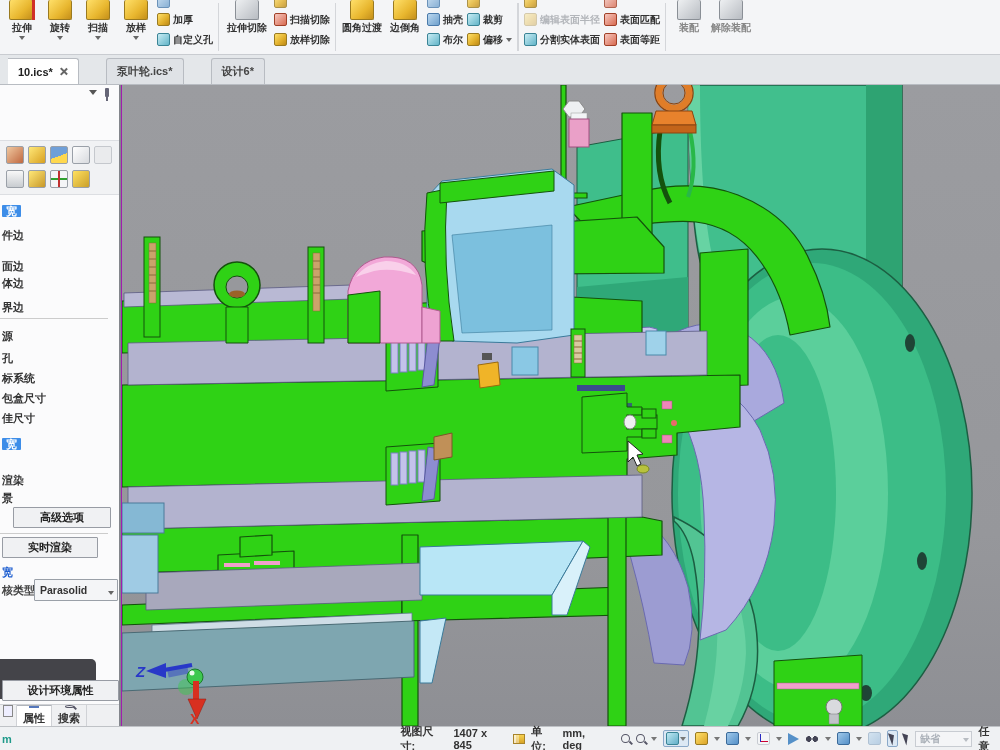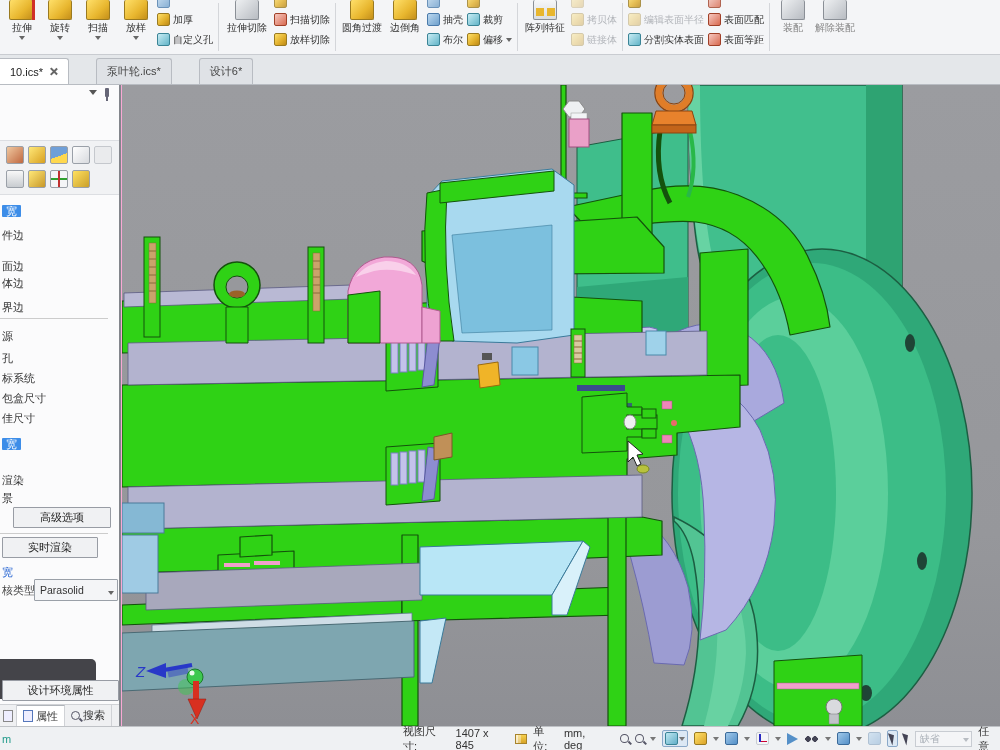--- a/index.html
+++ b/index.html
@@ -1,18 +1,18 @@
 <!DOCTYPE html>
 <html><head>
 <meta charset="utf-8">
 <style>
   * { margin:0; padding:0; box-sizing:border-box; }
   html,body { width:1000px; height:750px; overflow:hidden; background:#e8eaed;
               font-family:"Liberation Sans", sans-serif; }
-  .app { position:relative; width:1000px; height:750px; background:#f9a8d4; }
+  .app { position:relative; width:1000px; height:750px; background:#a21caf;font-weight:bold; }
 
   
   .ribbon { position:absolute; top:0; left:0; width:1000px; height:55px;
             background:#f4f5f7; border-bottom:1px solid #c9ccd1;
             display:flex; align-items:stretch; overflow:hidden; white-space:nowrap; }
   .rgroup { display:flex; padding:0 3px; align-items:stretch; }
   .rsep { width:1px; background:#d4d6da; margin:3px 0; }
   .rbig { min-width:38px; display:flex; flex-direction:column; align-items:center;
           justify-content:flex-start; padding:0 2px; }
   .ricon { width:24px; height:20px; margin-bottom:2px; border-radius:2px;
@@ -71,21 +71,21 @@
             font-size:11px; color:#222; line-height:19px; height:21px; border-radius:1px; }
   .combo { position:absolute; background:#f4f5f7; border:1px solid #9aa0a8; height:22px;
            font-size:10.5px; color:#333; line-height:20px; padding:0 7px 0 5px; border-radius:1px; }
   .combo .chev { position:absolute; right:3px; top:8px; }
   .caption { position:absolute; left:-4px; top:574px; width:100px; height:40px;
              background:rgba(42,42,48,.88); border-radius:5px; color:#aab; font-size:10px;
              padding:22px 0 0 8px; }
   .sb-tabs { position:absolute; bottom:0; left:0; width:121px; height:22px; display:flex;
              align-items:flex-end; border-top:1px solid #d0d2d6; background:#eff0f2; }
   .sb-tab { height:21px; display:flex; align-items:center; gap:3px; padding:0 6px; font-size:11px;
-            border-right:1px solid #d0d2d6; color:#333; }
+            border-right:1px solid #d0d2d6; color:#333;flex-direction:column; }
   .sb-tab.active { background:#fff; border-top:1px solid #b0b4ba; }
   .doc-ico { width:10px; height:12px; background:#eef; border:1px solid #5577bb; }
   .mag { width:9px; height:9px; border:1.5px solid #556; border-radius:50%; position:relative; }
   .mag::after { content:""; position:absolute; width:4px; height:1.5px; background:#556;
                 right:-4px; bottom:-1px; transform:rotate(45deg); }
 
   
   .viewport { position:absolute; top:85px; left:122px; width:878px; height:641px; }
 
   
@@ -217,39 +217,20 @@
           </div>
         <div class="rrow">
             <span class="sicon"></span>
             <span class="rlabel">偏移</span>
             <span class="chev" style="margin:0"></span>
           </div>
       </div>
     </div>
     <div class="rsep"></div>
 
-    <div class="rgroup">
-      <div class="rbig" style="min-width:48px">
-        <span class="ricon pattern"></span>
-        <span class="rlabel">阵列特征</span>
-      </div>
-      <div class="rstack dis">
-        <div class="rrow clip">
-            <span class="sicon"></span>
-          </div>
-        <div class="rrow">
-            <span class="sicon gray"></span>
-            <span class="rlabel">拷贝体</span>
-          </div>
-        <div class="rrow">
-            <span class="sicon gray"></span>
-            <span class="rlabel">链接体</span>
-          </div>
-      </div>
-    </div>
     <div class="rsep"></div>
 
     <div class="rgroup">
       <div class="rstack">
         <div class="rrow clip">
             <span class="sicon"></span>
           </div>
         <div class="rrow dis">
             <span class="sicon gray" style="opacity:.35"></span>
             <span class="rlabel" style="color:#b2b5ba">编辑表面半径</span>
@@ -281,21 +262,21 @@
         <span class="rlabel" style="color:#888">装配</span>
       </div>
       <div class="rbig" style="min-width:40px">
         <span class="ricon gray"></span>
         <span class="rlabel" style="color:#888">解除装配</span>
       </div>
     </div>
   </div>
 
   <div class="tabbar">
-    <div class="tab active" style="margin-left:0;border-left:none;border-radius:0 3px 0 0">
+    <div class="tab active" style="margin-left:8px;border-left:none;border-radius:0 3px 0 0">
       <span>10.ics*</span>
       <span class="xico"></span>
     </div>
     <div class="tab">
       <span>泵叶轮.ics*</span>
     </div>
     <div class="tab">
       <span>设计6*</span>
     </div>
   </div>

